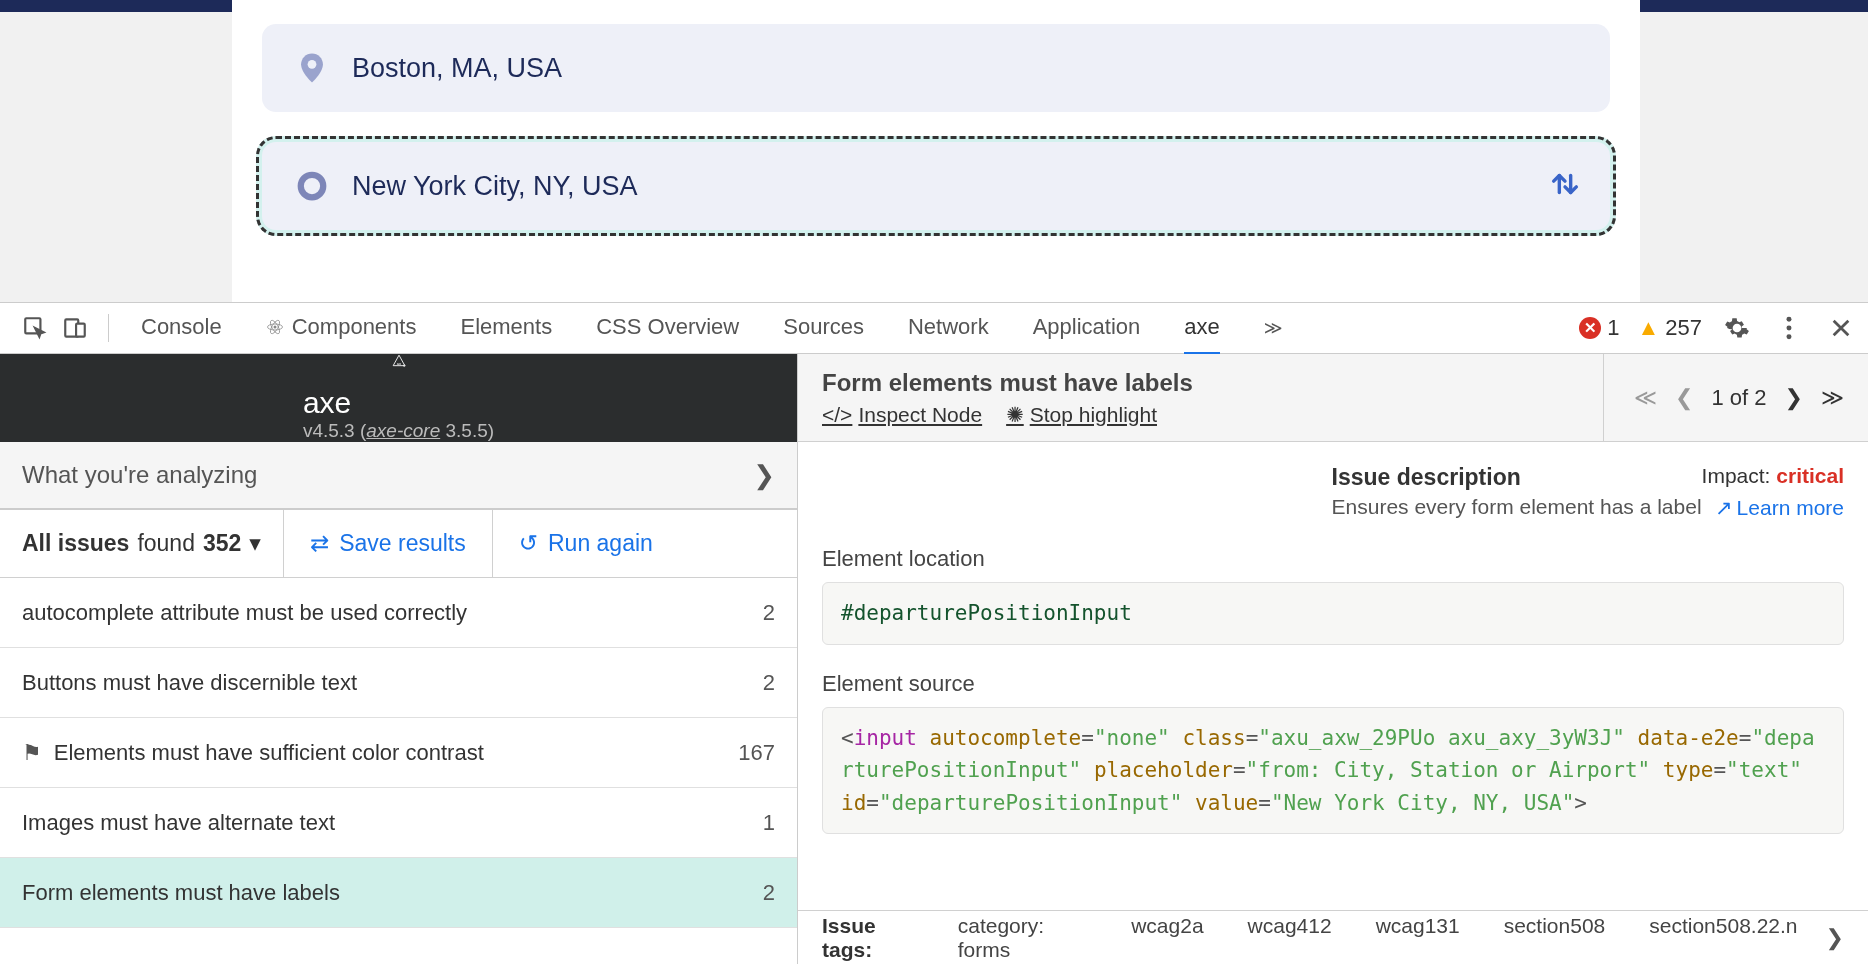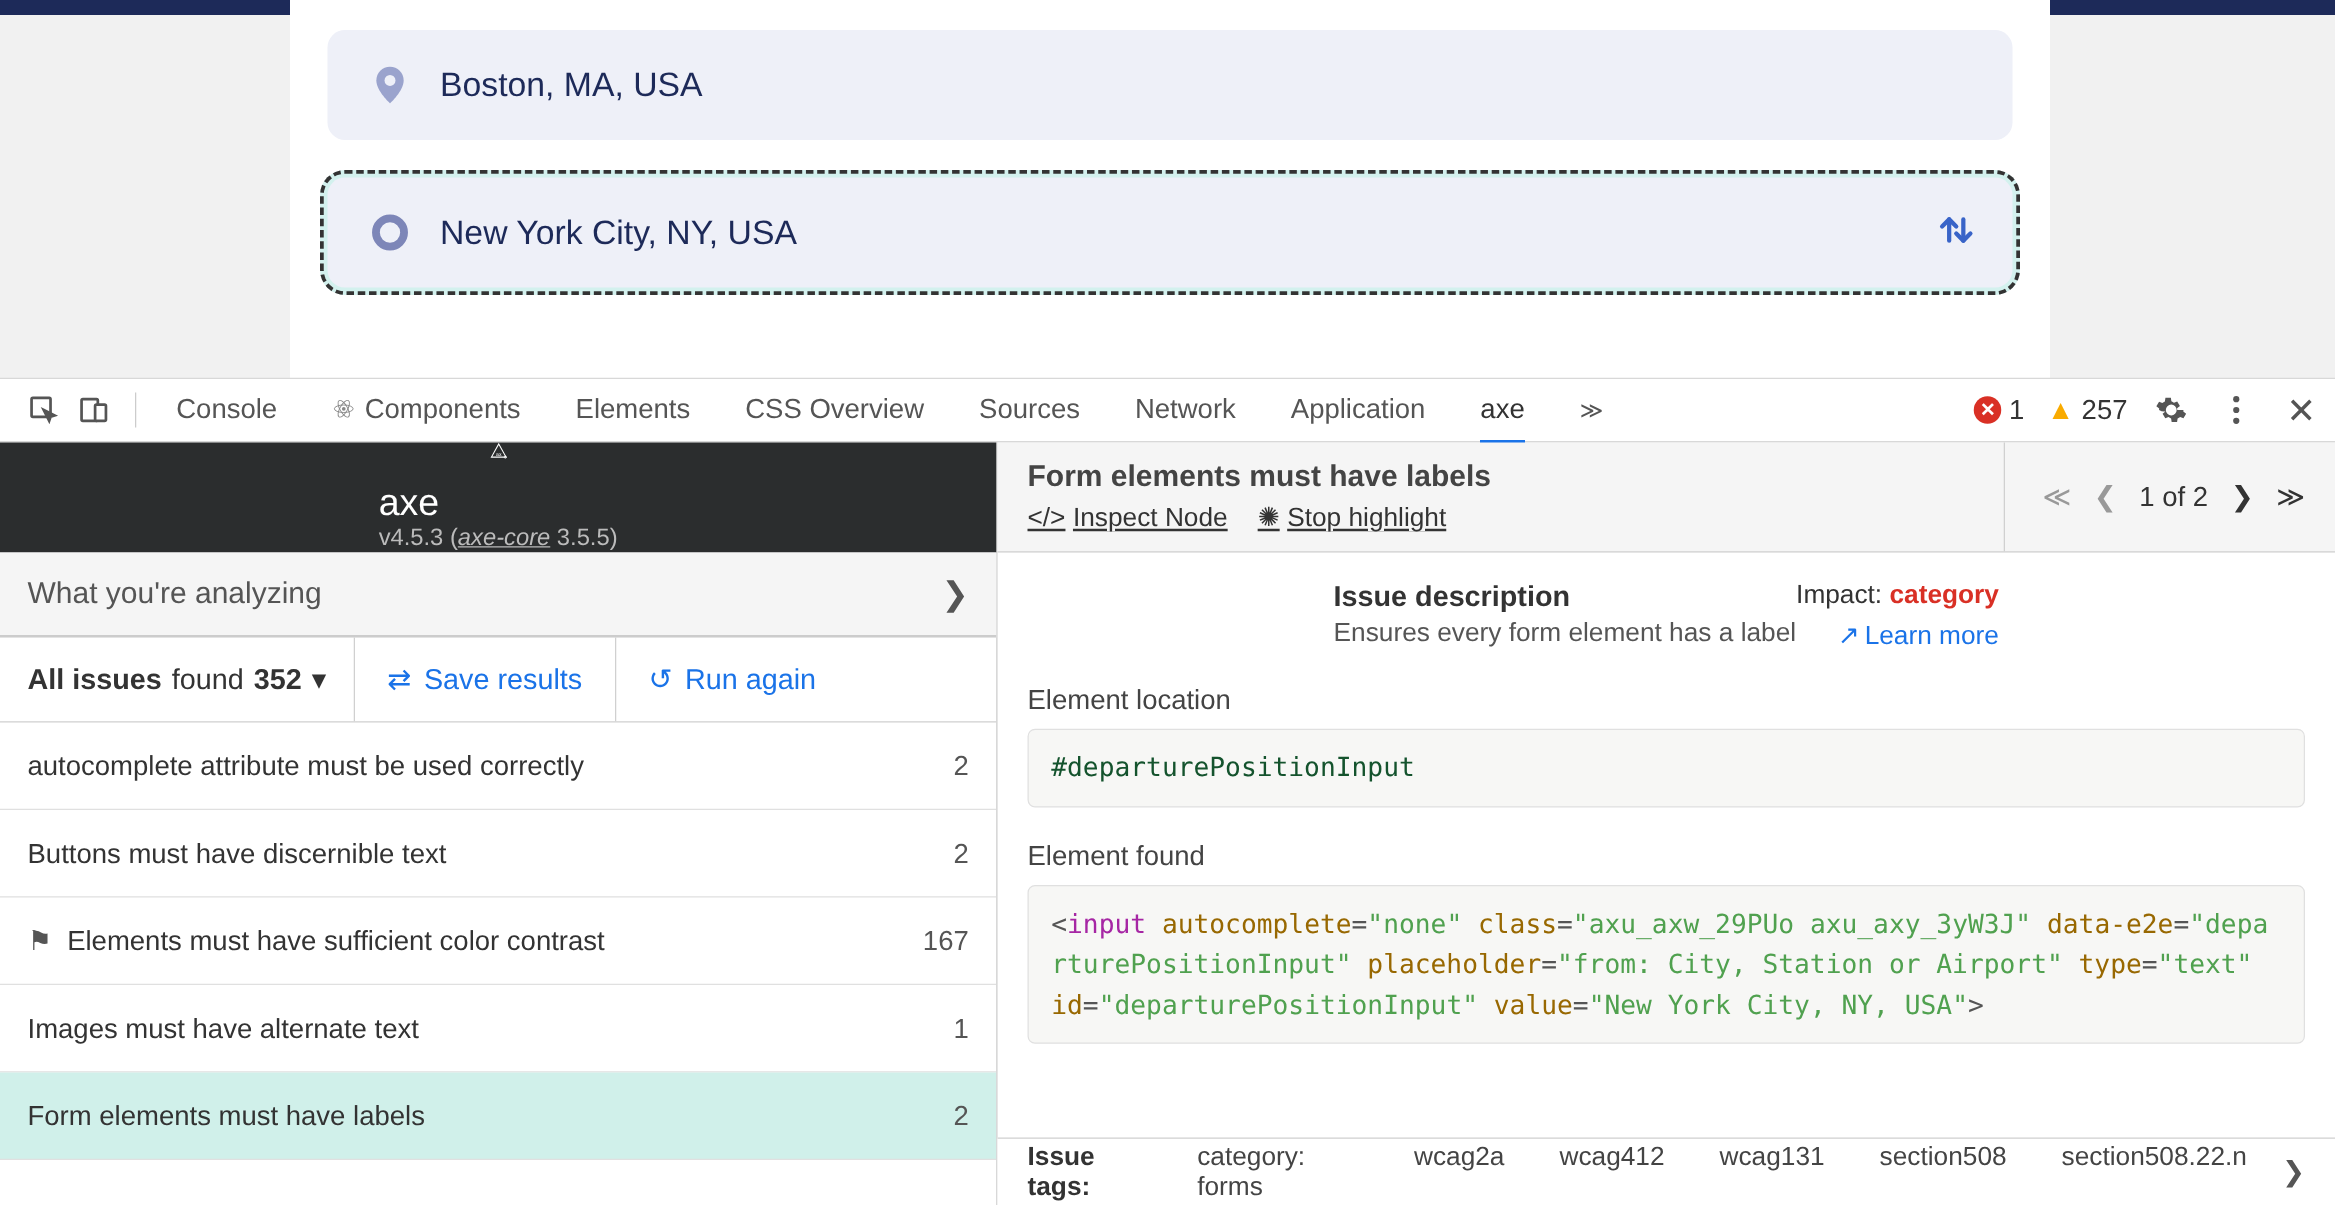--- a/index.html
+++ b/index.html
@@ -67,21 +67,21 @@
 .detail-header-left .title { font-size: 24px; font-weight: bold; color: #444; }
 .detail-header-left .actions { display: flex; gap: 24px; margin-top: 6px; font-size: 21px; color: #333; }
 .detail-header-left .actions .a { display: flex; align-items: center; gap: 6px; text-decoration: underline; cursor: pointer; }
 .detail-nav { display: flex; align-items: center; gap: 18px; border-left: 1px solid #d0d0d0; padding-left: 30px; height: 100%; }
 .detail-nav .nav-btn { color: #999; font-size: 22px; }
 .detail-nav .nav-btn.enabled { color: #333; }
 .detail-nav .pos { font-size: 22px; color: #333; }
 
 
 .detail-body { flex: 1; padding: 22px 24px; overflow: auto; position: relative; }
-.detail-topline { display: flex; justify-content: center; align-items: flex-start; }
+.detail-topline { display: flex; justify-content: flex-end; align-items: flex-start; }
 .detail-topline .desc-block .h { font-size: 23px; font-weight: bold; color: #333; }
 .detail-topline .desc-block .sub { font-size: 21px; color: #555; margin-top: 4px; }
 .detail-topline .impact-block { text-align: right; font-size: 21px; }
 .detail-topline .impact-block .imp-val { color: #d93025; font-weight: bold; }
 .detail-topline .impact-block .learn { color: #1a73e8; display: flex; align-items: center; gap: 4px; justify-content: flex-end; margin-top: 8px; cursor: pointer; }
 
 .section-label { font-size: 22px; color: #444; margin-top: 26px; margin-bottom: 10px; }
 .code-box { background: #f7f7f5; border: 1px solid #e0e0e0; border-radius: 6px; padding: 14px 18px; font-family: "SF Mono", Menlo, Consolas, monospace; font-size: 21px; line-height: 1.55; white-space: pre-wrap; word-break: break-all; }
 .code-box.selector { color: #14532d; }
 .code-box .tag { color: #a626a4; }
@@ -281,33 +281,33 @@
 
     <div class="detail-body">
       <div class="detail-topline">
         <div class="desc-block">
           <div class="h">Issue description</div>
           <div class="sub">Ensures every form element has a label</div>
         </div>
         <div class="impact-block">
           <div>
             <span>Impact:</span>
-            <span class="imp-val">category</span>
+            <span class="imp-val">critical</span>
           </div>
           <div class="learn">
             <span>↗</span>
             <span>Learn more</span>
           </div>
         </div>
       </div>
 
       <div class="section-label">Element location</div>
       <div class="code-box selector">#departurePositionInput</div>
 
-      <div class="section-label">Element found</div>
+      <div class="section-label">Element source</div>
       <div class="code-box" id="element-source"><span class="punc">&lt;</span><span class="tag">input </span><span class="attr">autocomplete</span><span class="punc">=</span><span class="val">"none"</span><span class="punc"> </span><span class="attr">class</span><span class="punc">=</span><span class="val">"axu_axw_29PUo axu_axy_3yW3J"</span><span class="punc"> </span><span class="attr">data-e2e</span><span class="punc">=</span><span class="val">"departurePositionInput"</span><span class="punc"> </span><span class="attr">placeholder</span><span class="punc">=</span><span class="val">"from: City, Station or Airport"</span><span class="punc"> </span><span class="attr">type</span><span class="punc">=</span><span class="val">"text"</span><span class="punc"> </span><span class="attr">id</span><span class="punc">=</span><span class="val">"departurePositionInput"</span><span class="punc"> </span><span class="attr">value</span><span class="punc">=</span><span class="val">"New York City, NY, USA"</span><span class="punc">&gt;</span></div>
     </div>
 
     <div class="tags-footer">
       <span class="lbl">Issue tags:</span>
       <span id="tags-container" style="display: flex; gap: 44px;">
           <span class="tag-v">category: forms</span>
           <span class="tag-v">wcag2a</span>
           <span class="tag-v">wcag412</span>
           <span class="tag-v">wcag131</span>

